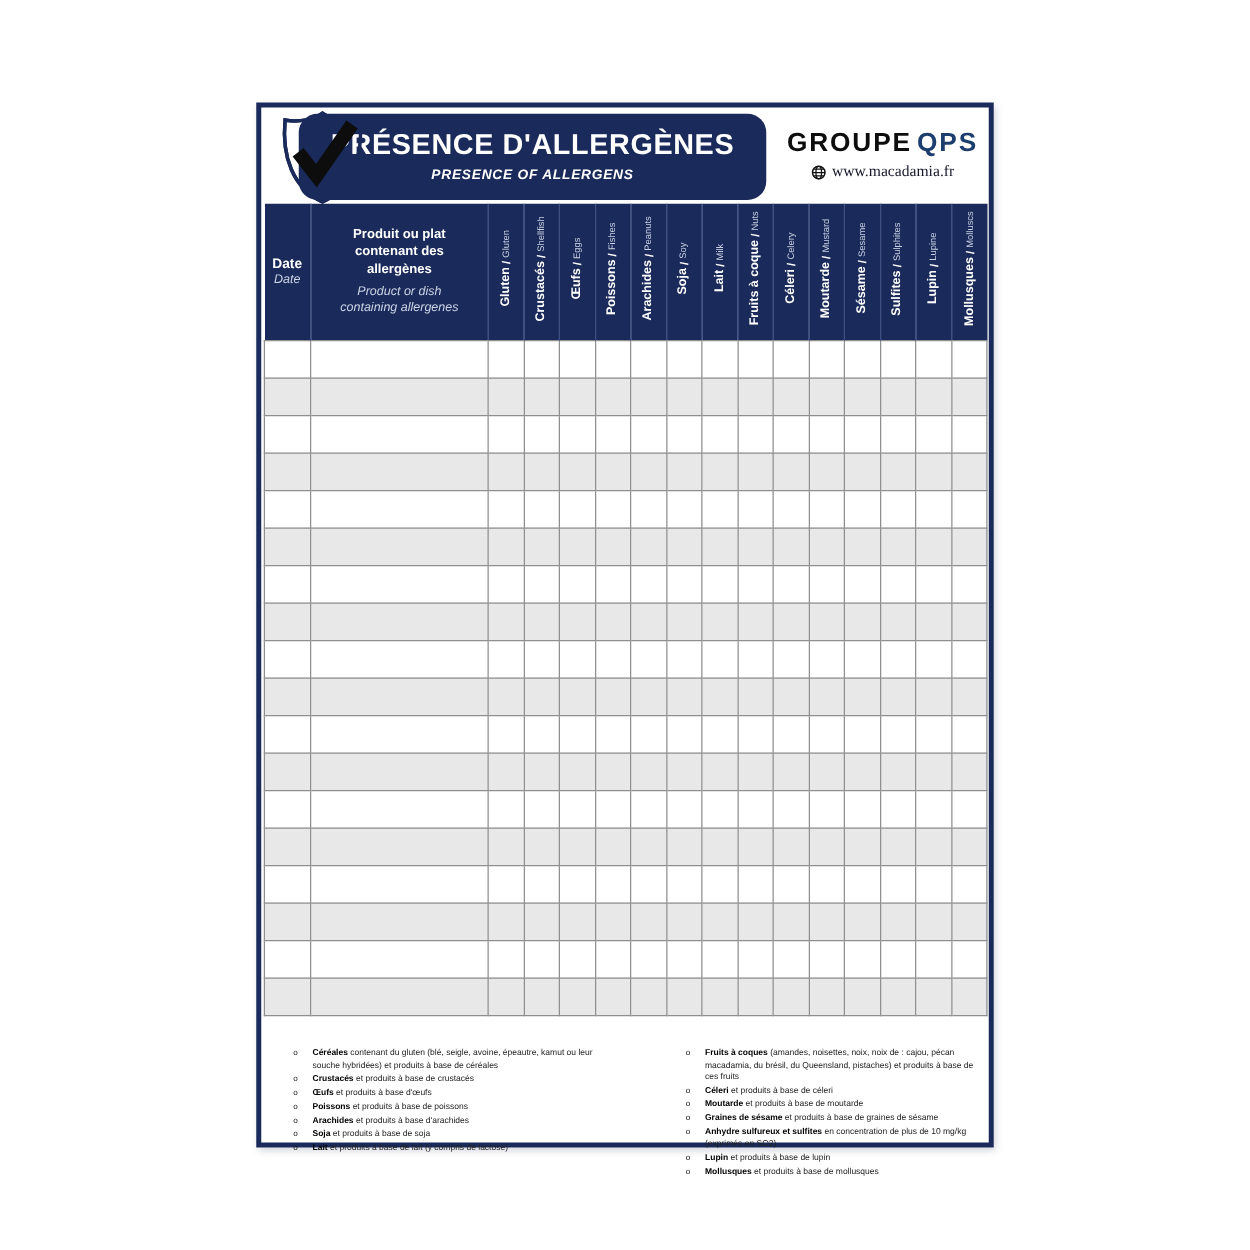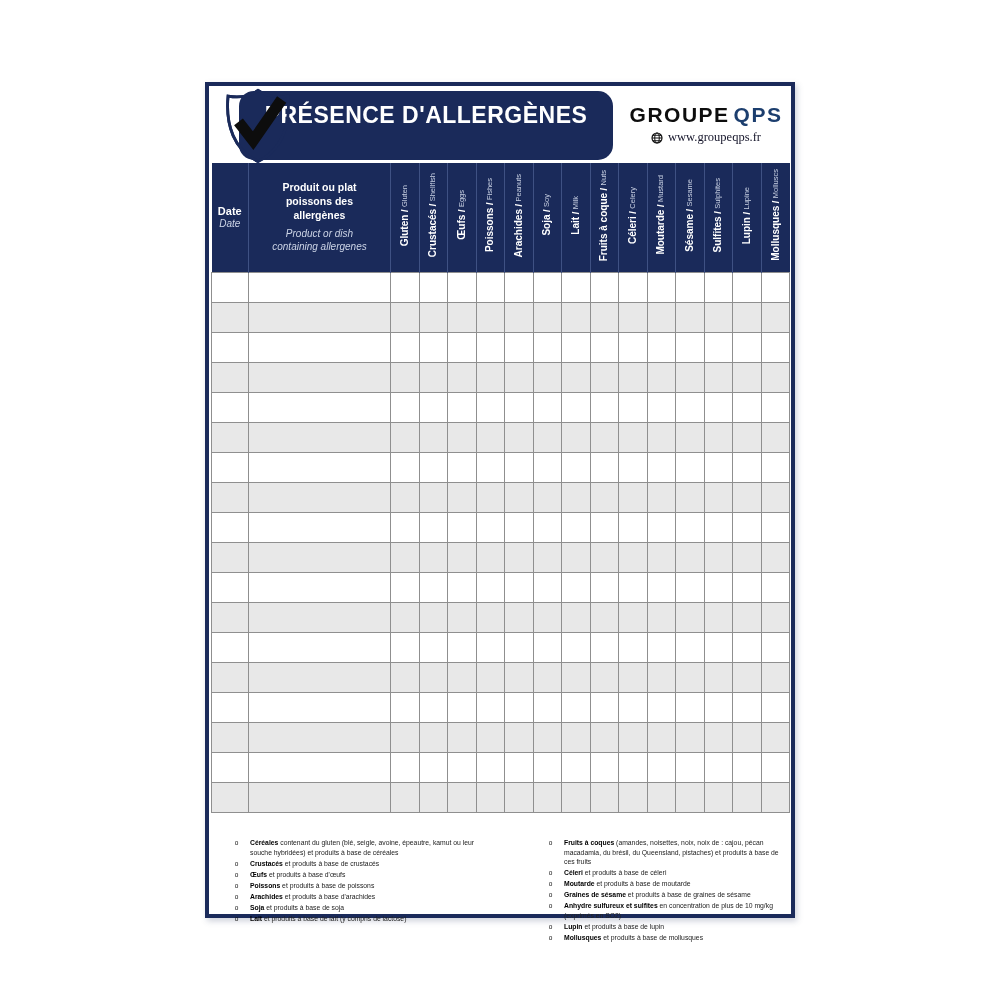--- a/index.html
+++ b/index.html
@@ -77,50 +77,51 @@
 
 <div class="canvas">
   <div class="page">
 
     <svg class="shield-svg shield-bg" viewBox="0 0 100 112">
       <path d="M50 5 C60 12 76 16 93 13 C97 55 84 91 50 107 C16 91 3 55 7 13 C24 16 40 12 50 5 Z" fill="#ffffff" stroke="#1a2a5a" stroke-width="4"></path>
     </svg>
 
     <div class="banner">
       <div class="banner-title">PRÉSENCE D'ALLERGÈNES</div>
+      <div class="banner-subtitle">PRESENCE OF ALLERGENS</div>
     </div>
 
     <svg class="shield-svg shield-fg" viewBox="0 0 100 112">
       <path d="M50 5 C60 12 76 16 93 13 C97 55 84 91 50 107 C16 91 3 55 7 13 C24 16 40 12 50 5 Z" fill="none" stroke="#1a2a5a" stroke-width="4"></path>
       <path d="M22 50 L43 77 L84 18" fill="none" stroke="#0d0d0d" stroke-width="16"></path>
     </svg>
 
     <div class="brand">
       <div class="brand-name"><span>GROUPE</span><span class="qps">QPS</span></div>
       <div class="brand-site">
         <svg class="globe-svg" viewBox="0 0 24 24">
           <circle cx="12" cy="12" r="10" fill="none" stroke="#111" stroke-width="2.4"></circle>
           <ellipse cx="12" cy="12" rx="4.5" ry="10" fill="none" stroke="#111" stroke-width="2"></ellipse>
           <line x1="2" y1="12" x2="22" y2="12" stroke="#111" stroke-width="2"></line>
           <line x1="3.5" y1="6.5" x2="20.5" y2="6.5" stroke="#111" stroke-width="2"></line>
           <line x1="3.5" y1="17.5" x2="20.5" y2="17.5" stroke="#111" stroke-width="2"></line>
         </svg>
-        <span class="url">www.groupeqps.fr</span>
+        <span class="url">www.macadamia.fr</span>
       </div>
     </div>
 
     <table class="allergen-table">
       <thead>
         <tr>
           <th class="c-date">
             <div class="date-fr">Date</div>
             <div class="date-en">Date</div>
           </th>
           <th class="c-prod">
-            <div class="prod-fr">Produit ou plat poissons des allergènes</div>
+            <div class="prod-fr">Produit ou plat contenant des allergènes</div>
             <div class="prod-en">Product or dish containing allergenes</div>
           </th>
 
         <th class="vcol"><div class="vtxt"><span class="vfr">Gluten</span><span class="vsep"> / </span><span class="ven">Gluten</span></div></th>
             <th class="vcol"><div class="vtxt"><span class="vfr">Crustacés</span><span class="vsep"> / </span><span class="ven">Shellfish</span></div></th>
             <th class="vcol"><div class="vtxt"><span class="vfr">Œufs</span><span class="vsep"> / </span><span class="ven">Eggs</span></div></th>
             <th class="vcol"><div class="vtxt"><span class="vfr">Poissons</span><span class="vsep"> / </span><span class="ven">Fishes</span></div></th>
             <th class="vcol"><div class="vtxt"><span class="vfr">Arachides</span><span class="vsep"> / </span><span class="ven">Peanuts</span></div></th>
             <th class="vcol"><div class="vtxt"><span class="vfr">Soja</span><span class="vsep"> / </span><span class="ven">Soy</span></div></th>
             <th class="vcol"><div class="vtxt"><span class="vfr">Lait</span><span class="vsep"> / </span><span class="ven">Milk</span></div></th>

